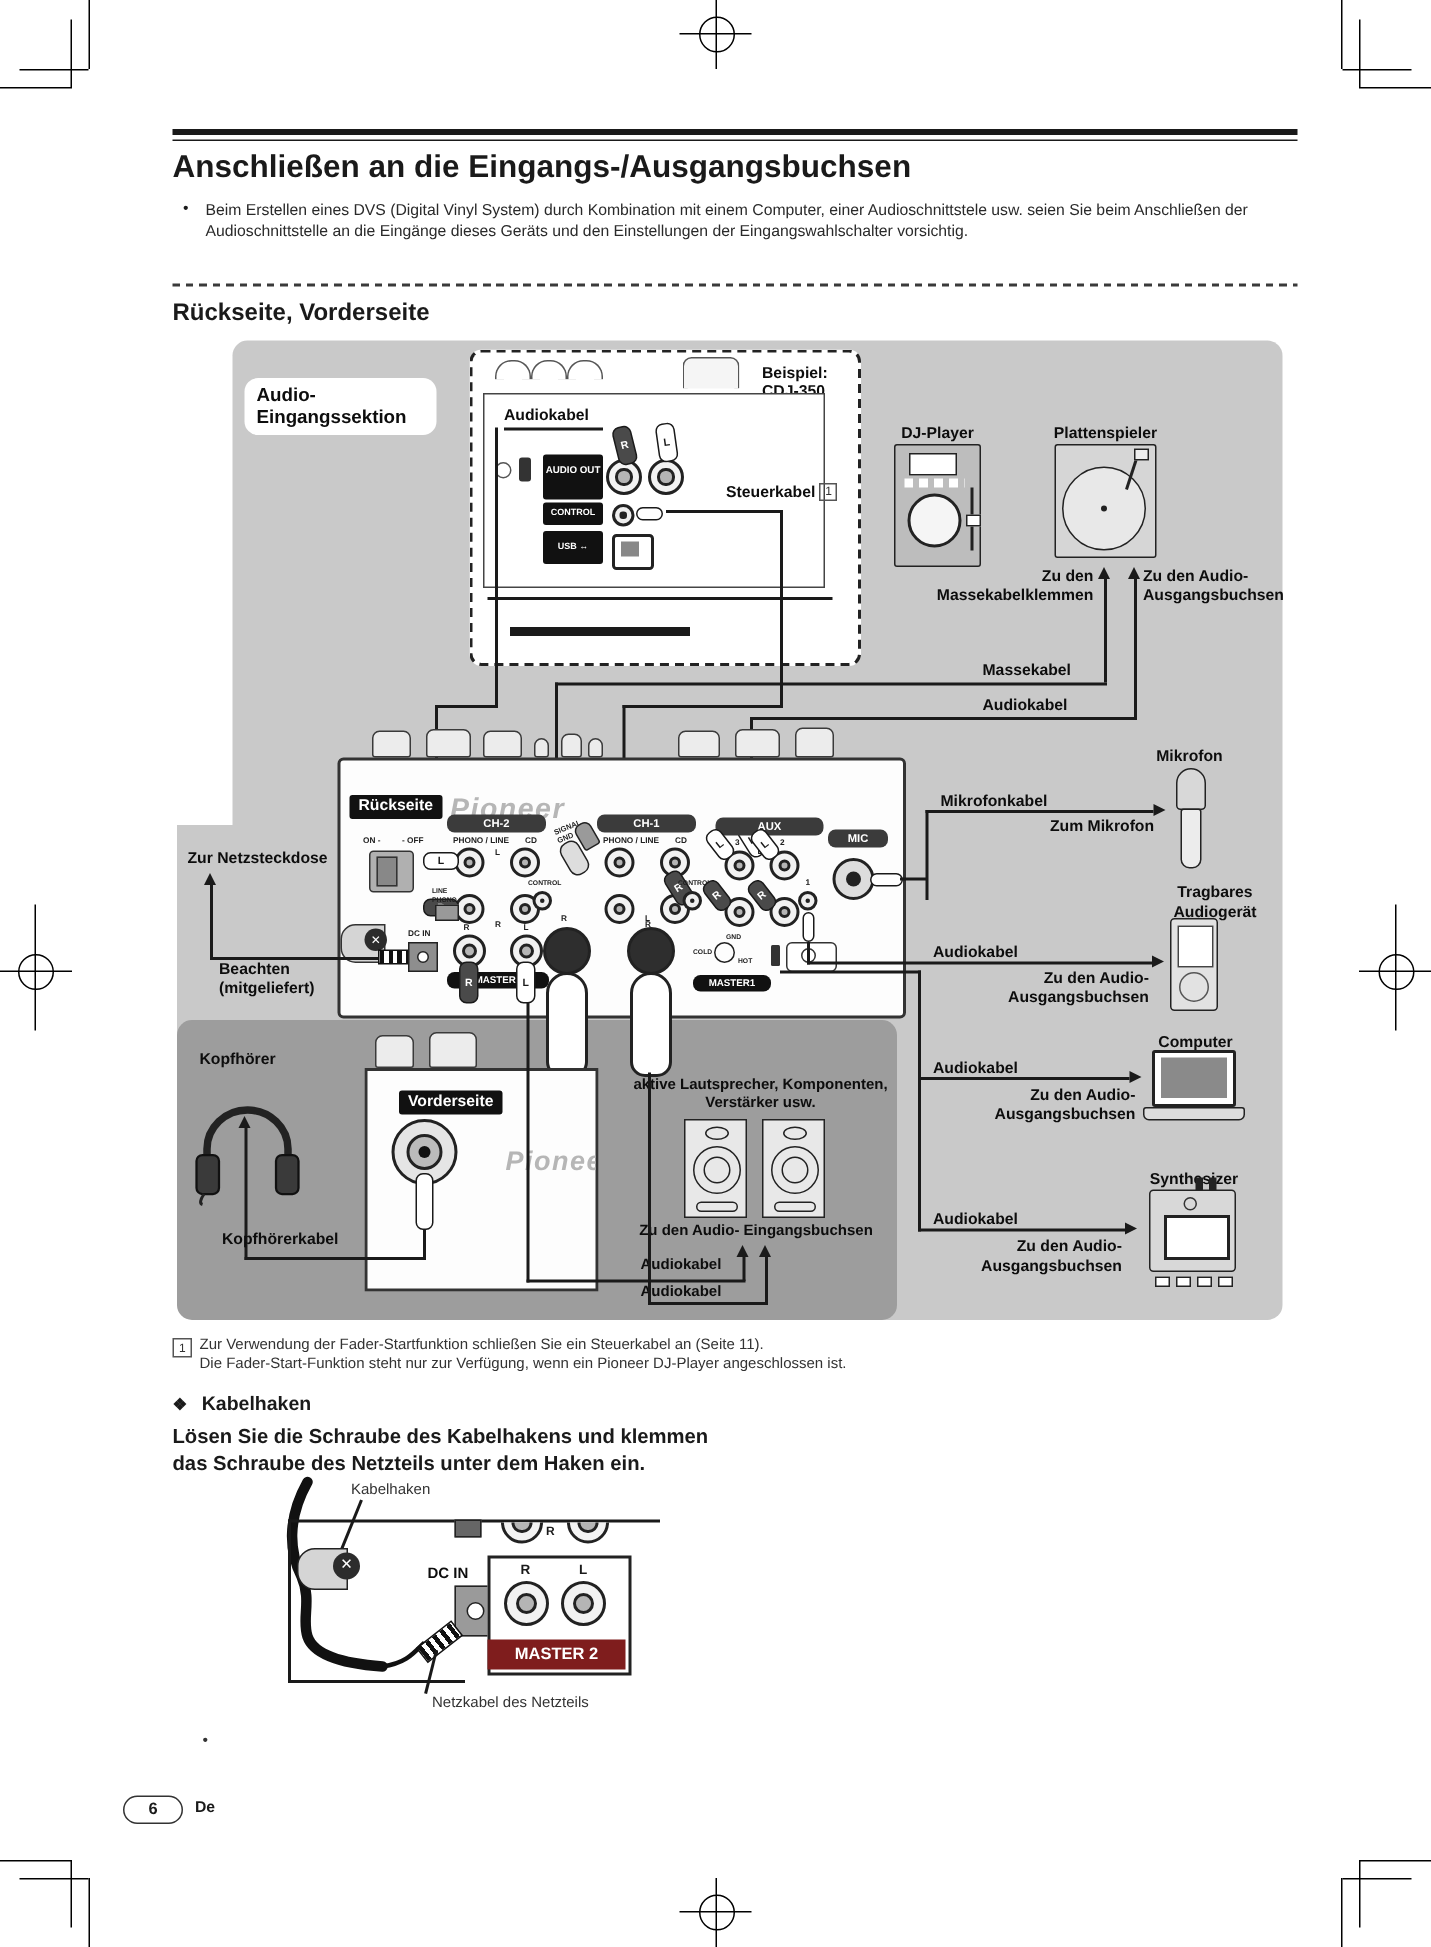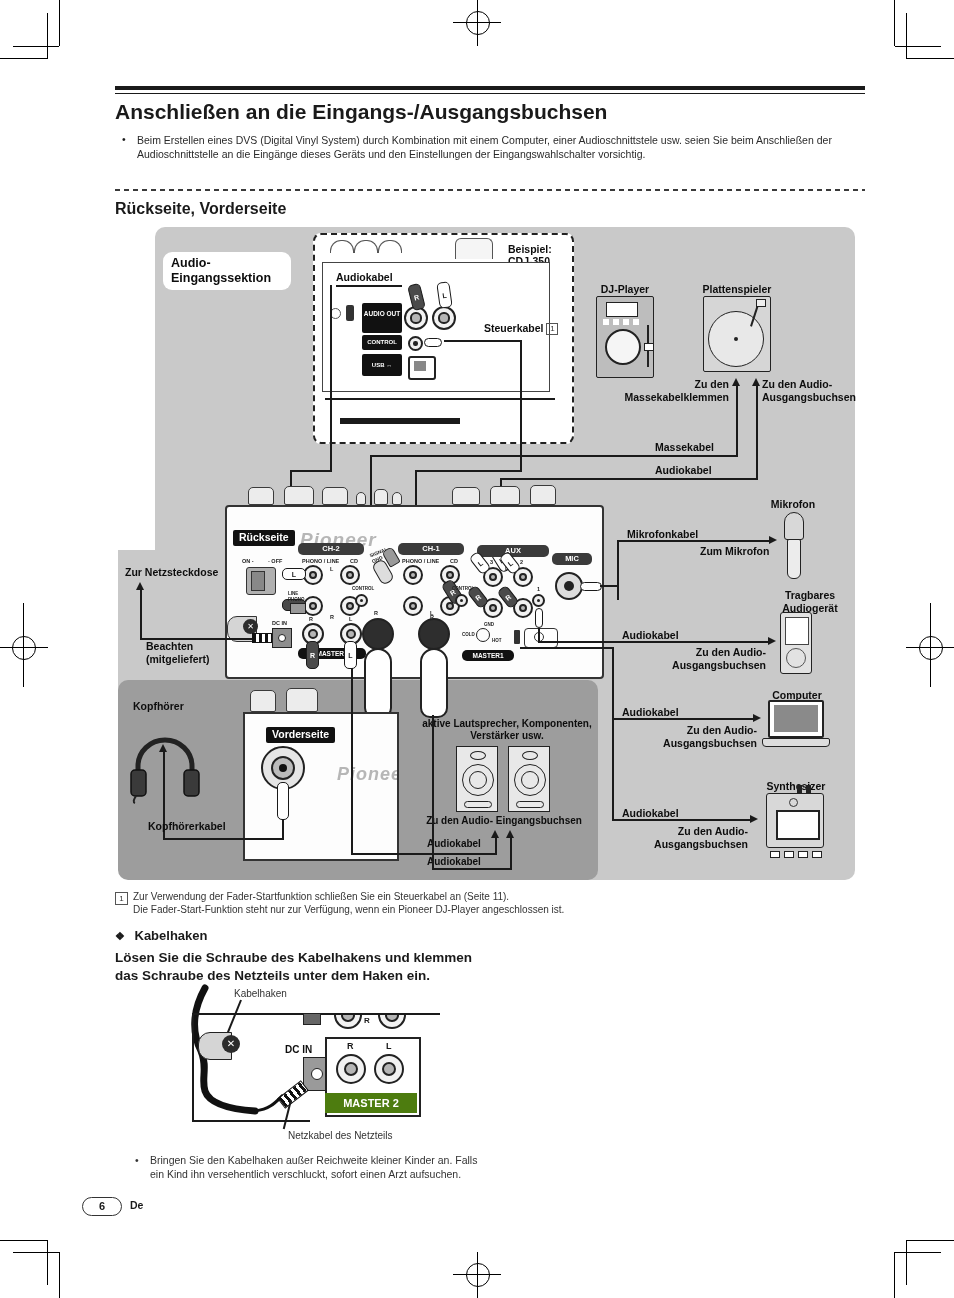--- a/index.html
+++ b/index.html
@@ -397,23 +397,22 @@
   <div class="lbl" style="left:285px;top:1044px;font-size:10px;">DC IN</div>
   <div class="abs" style="left:303px;top:1057px;width:26px;height:32px;background:#9a9a9a;border:1.5px solid #222;"></div>
   <div class="abs" style="left:311px;top:1068px;width:10px;height:10px;border-radius:50%;background:#fff;border:1.5px solid #222;"></div>
   <div class="abs" style="left:278px;top:1088px;width:28px;height:11px;border:1px solid #111;background:repeating-linear-gradient(90deg,#111 0 3px,#fff 3px 6px);transform:rotate(-38deg);"></div>
 
   <div class="abs" style="left:325px;top:1037px;width:92px;height:76px;background:#fff;border:2px solid #222;"></div>
   <div class="abs" style="left:347px;top:1041px;font-size:9px;font-weight:bold;">R</div>
   <div class="abs" style="left:386px;top:1041px;font-size:9px;font-weight:bold;">L</div>
   <div class="rca" style="left:336px;top:1054px;width:30px;height:30px;"></div>
   <div class="rca" style="left:374px;top:1054px;width:30px;height:30px;"></div>
-  <div class="abs" style="left:325px;top:1093px;width:92px;height:20px;background:#4d7c0f;color:#fff;font-weight:bold;font-size:11px;text-align:center;line-height:20px;">MASTER 2</div>
+  <div class="abs" style="left:325px;top:1093px;width:92px;height:20px;background:#7f1d1d;color:#fff;font-weight:bold;font-size:11px;text-align:center;line-height:20px;">MASTER 2</div>
   <div class="line" style="left:290px;top:1100px;width:2px;height:30px;transform:rotate(14deg);transform-origin:top;"></div>
   <div class="abs thin" style="left:288px;top:1130px;font-size:10px;">Netzkabel des Netzteils</div>
 
   <div class="abs thin" style="left:135px;top:1154px;font-size:10.5px;">•</div>
-  <div class="abs thin" style="left:150px;top:1154px;width:335px;font-size:10.5px;line-height:13.5px;color:#333;">Bringen Sie den Kabelhaken außer Reichweite kleiner Kinder an. Falls ein Kind ihn versehentlich verschluckt, sofort einen Arzt aufsuchen.</div>
 
   <div class="abs" style="left:82px;top:1197px;width:38px;height:17px;border:1.5px solid #333;border-radius:10px;font-size:11px;font-weight:bold;text-align:center;line-height:17px;">6</div>
   <div class="abs" style="left:130px;top:1199px;font-size:10.5px;font-weight:bold;">De</div>
 
 </div>
 
 </body></html>

